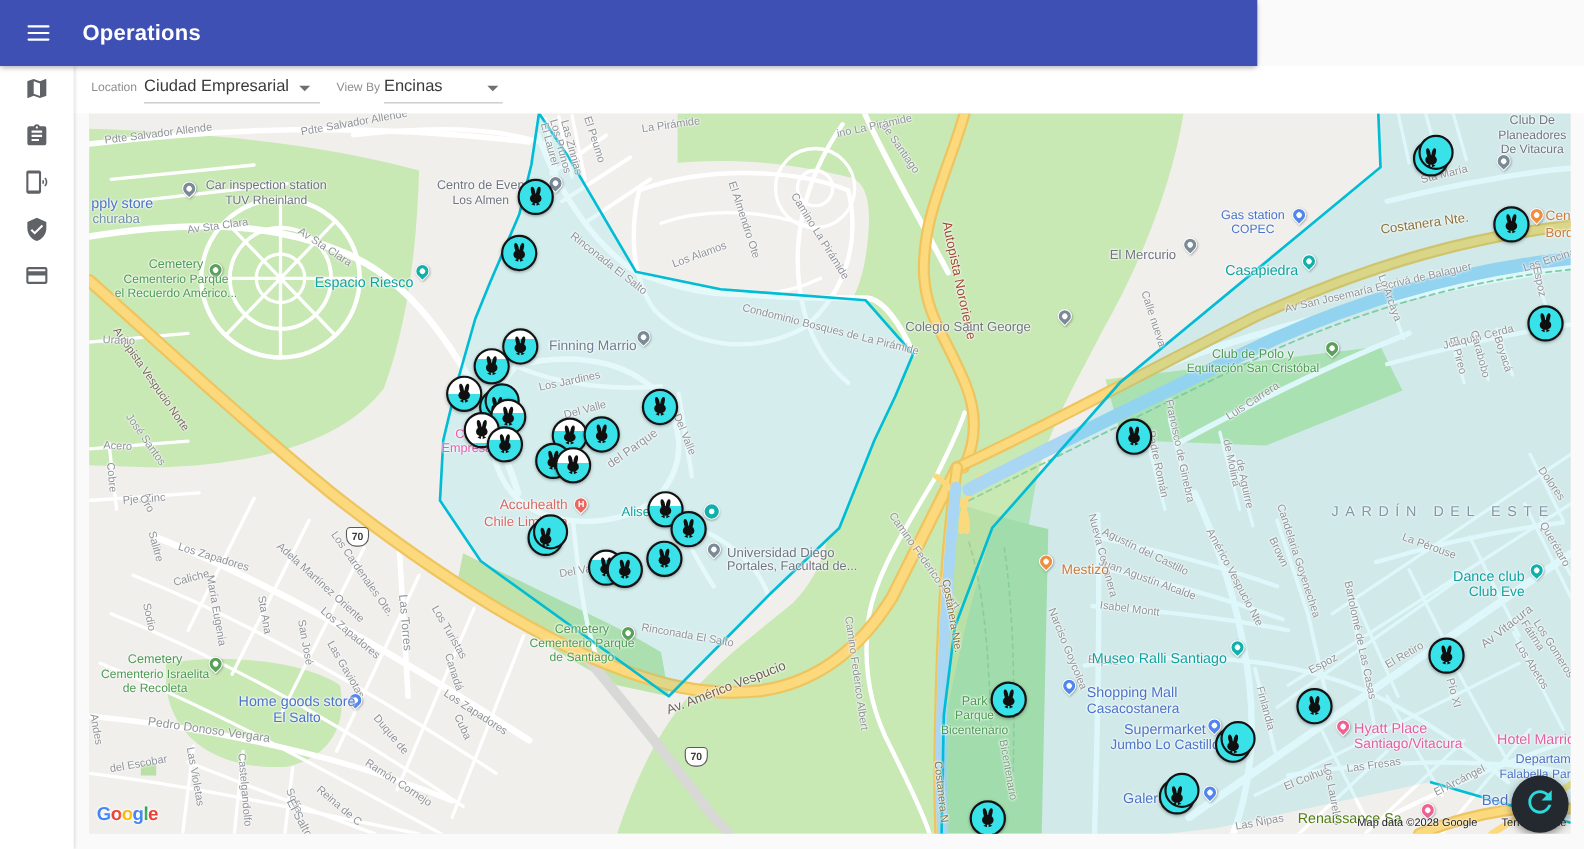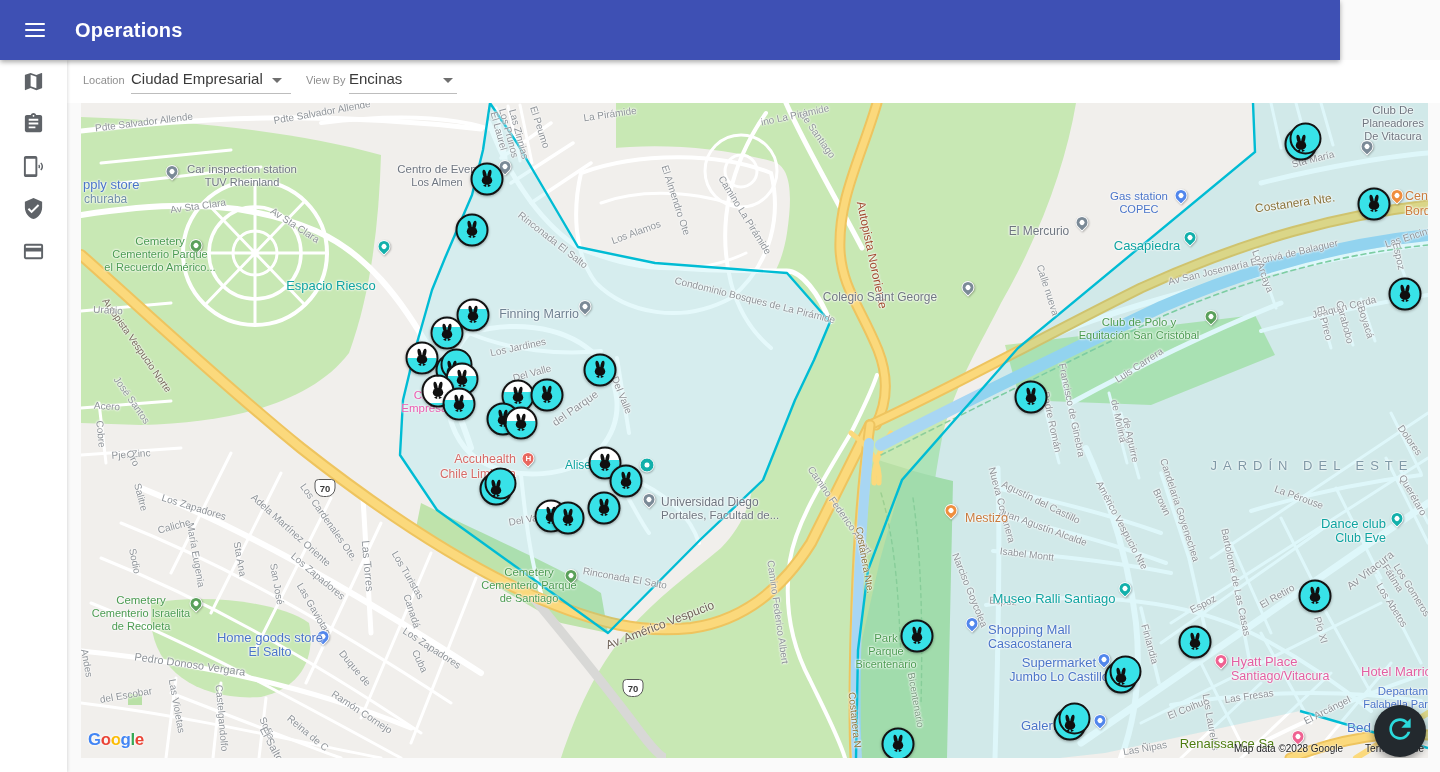--- a/index.html
+++ b/index.html
@@ -5,21 +5,21 @@
   :root{
     --header:#3e50b4; --marker-cyan:#38e2e8; --zone:#00bcd4;
     --fab-dark:#23292e; --fab-cyan:#2bd9dc;
   }
   *{box-sizing:border-box}
   html,body{margin:0;padding:0}
   body{width:1440px;height:772px;overflow:hidden;background:#fafafa;
        font-family:"Liberation Sans",sans-serif;position:relative}
 
   
-  .appbar{position:absolute;top:0;left:0;width:1340px;height:60px;background:var(--header);
+  .appbar{position:absolute;top:0;left:0;width:1143px;height:60px;background:var(--header);
           box-shadow:0 2px 5px rgba(0,0,0,.35);display:flex;align-items:center;z-index:60}
   .burger{margin-left:25px;width:20px;cursor:pointer}
   .burger div{height:2.6px;background:#fff;margin:3.6px 0;border-radius:1px}
   .apptitle{color:#fff;font-size:20px;font-weight:bold;margin-left:30px;display:flex;gap:9px;letter-spacing:.2px}
 
   
   .sidenav{position:absolute;top:60px;left:0;width:67px;height:712px;background:#fff;
            box-shadow:1px 0 3px rgba(0,0,0,.12);z-index:50;display:flex;flex-direction:column;
            align-items:center;padding-top:2px}
   .sideitem{width:67px;height:42.5px;display:flex;align-items:center;justify-content:center;cursor:pointer}
@@ -374,21 +374,21 @@
         <span class="dot"></span>
       </div>
       <div class="poi-label ac" style="left: 79px; top: 132px; color: rgb(75, 155, 81);">
         <div class="l0">Cemetery</div>
         <div>Cementerio Parque</div>
         <div>el Recuerdo Américo...</div>
       </div>
       <div class="poi-pin" style="left: 303px; top: 150px; background: rgb(18, 176, 171);">
         <span class="dot"></span>
       </div>
-      <div class="poi-label ac" style="left: 250px; top: 146px; color: rgb(15, 163, 160); font-size: 12.5px; margin-top: 29px;">
+      <div class="poi-label ac" style="left: 250px; top: 146px; color: rgb(15, 163, 160); font-size: 12.5px;">
         <div class="l0">Espacio Riesco</div>
       </div>
       <div class="poi-pin" style="left: 424px; top: 70px; background: rgb(123, 138, 151);">
         <span class="dot"></span>
       </div>
       <div class="poi-label ac" style="left: 356px; top: 60px; color: rgb(111, 118, 128);">
         <div class="l0">Centro de Even</div>
         <div>Los Almen</div>
       </div>
       <div class="poi-pin" style="left: 504px; top: 210px; background: rgb(123, 138, 151);">

